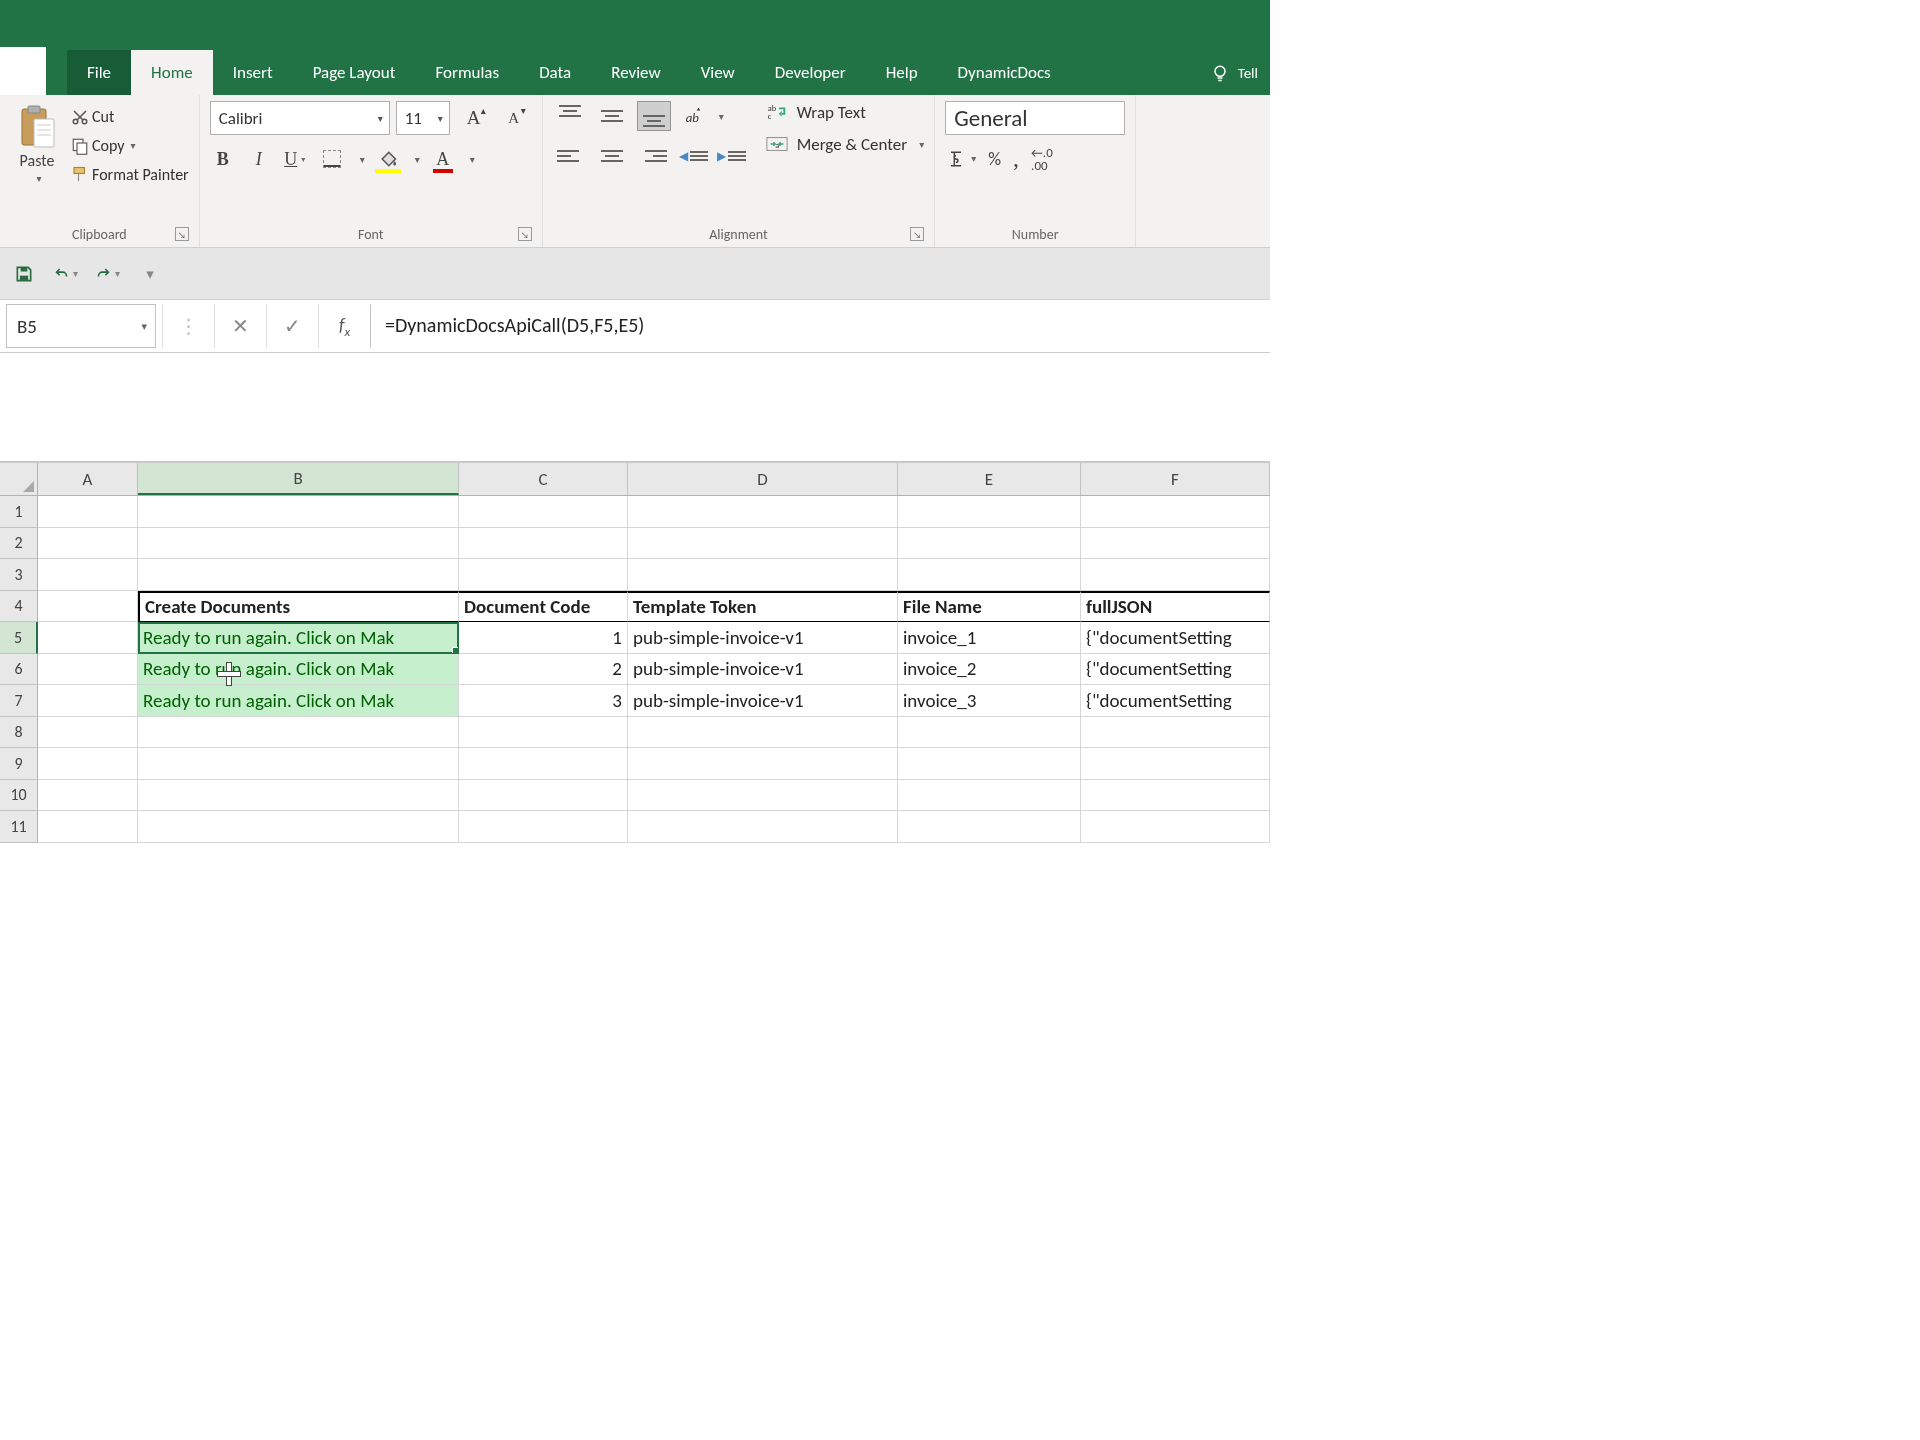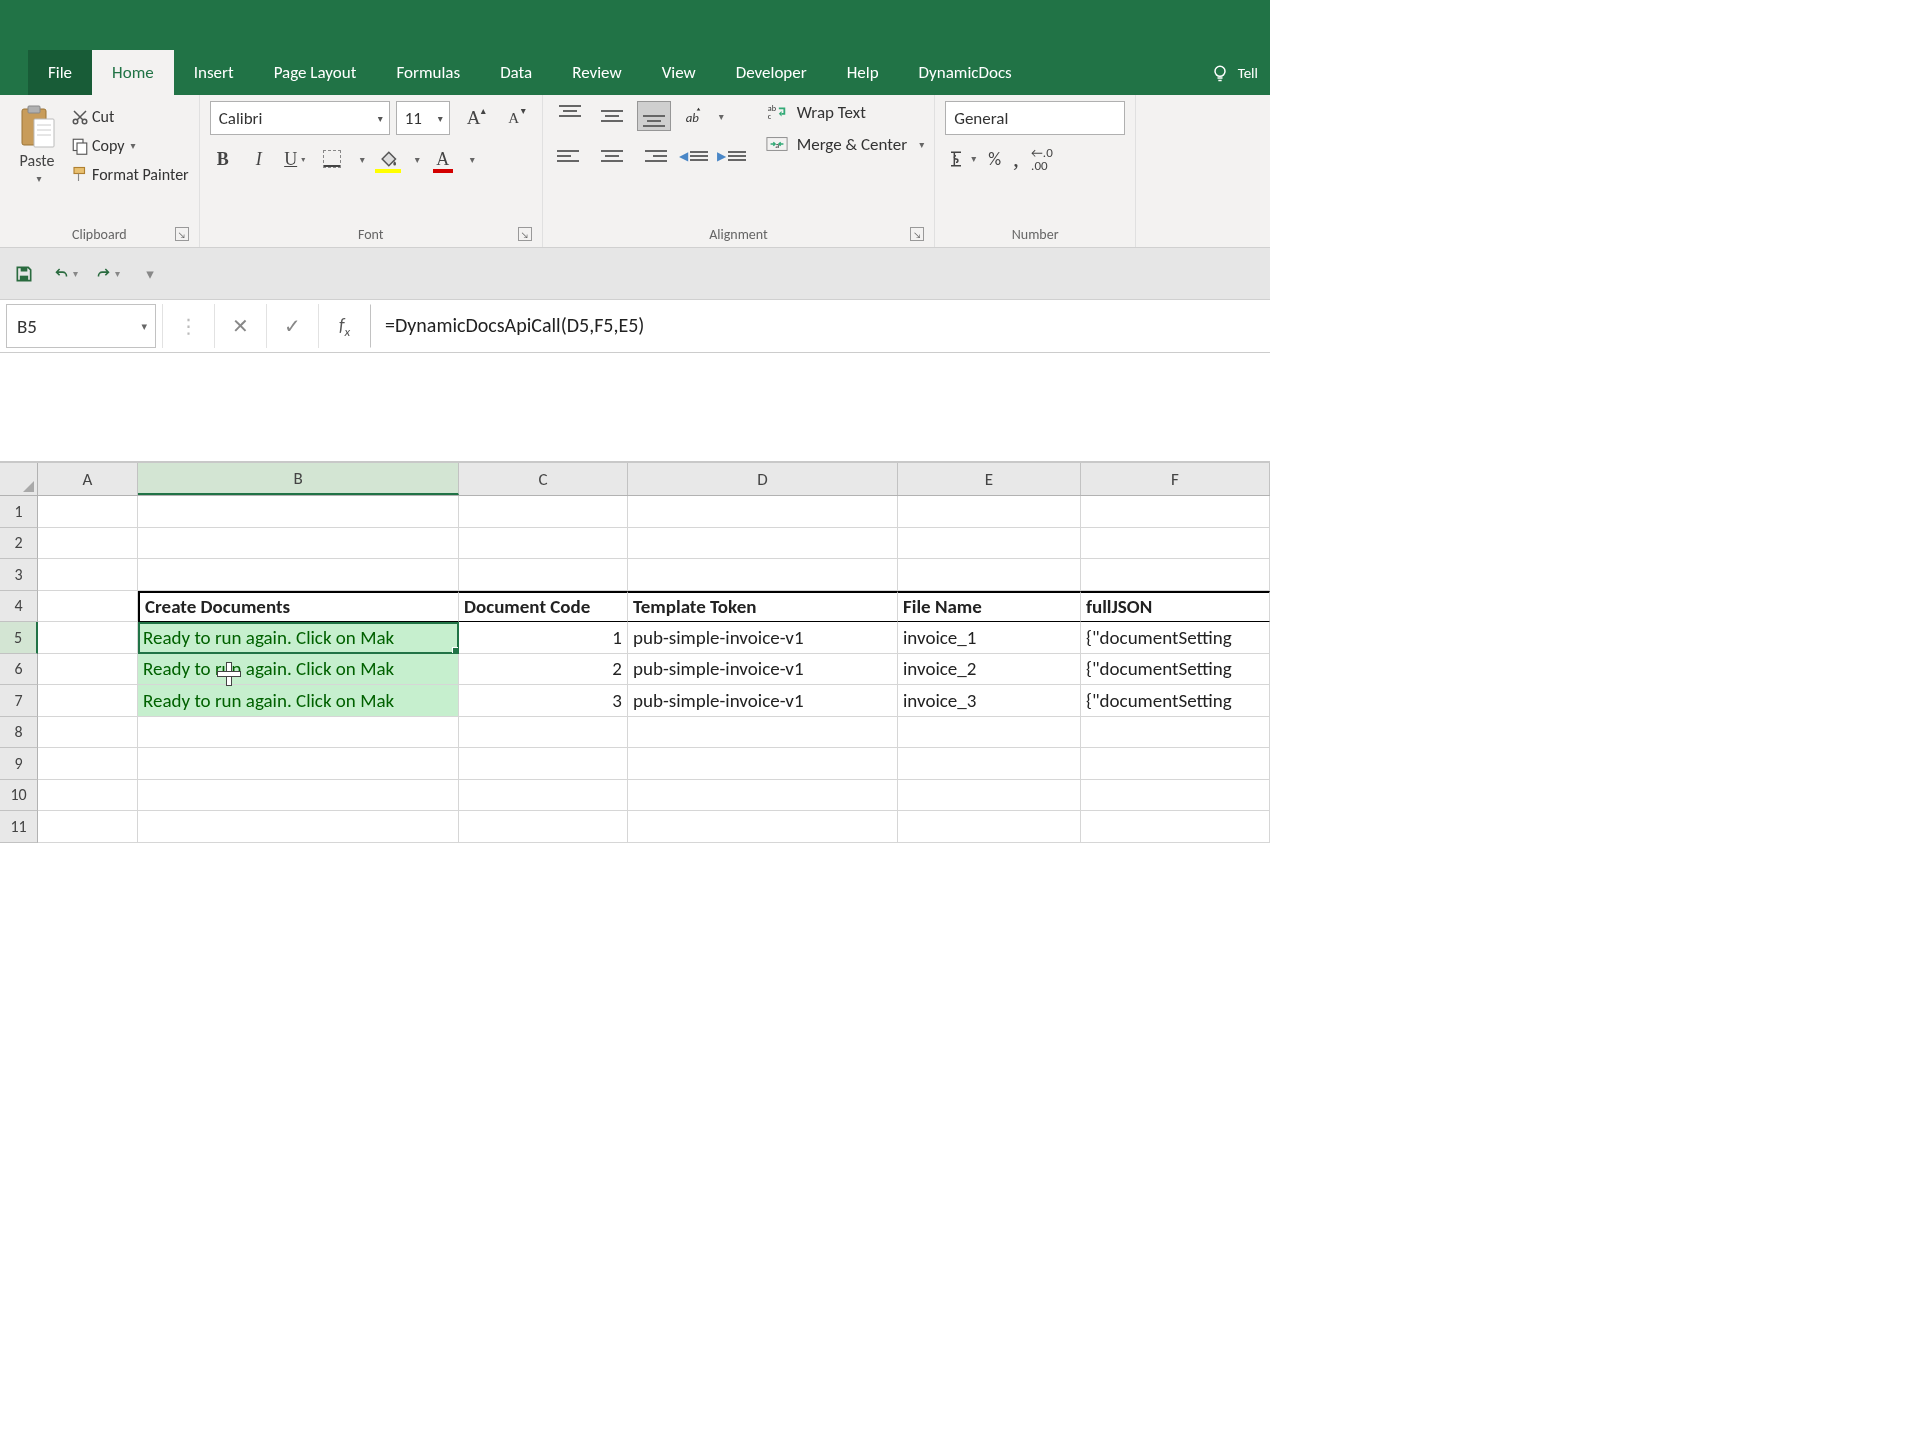--- a/index.html
+++ b/index.html
@@ -2,21 +2,21 @@
 <html><head>
 <meta charset="utf-8">
 <style>
 * { box-sizing: border-box; margin: 0; padding: 0; }
 body { font-family: Calibri, "Segoe UI", sans-serif; font-size: 15px; background: #fff; overflow: hidden; width: 1270px; height: 960px; }
 
 
 .titlebar { height: 47px; background: #217346; }
 
 
-.ribbon-tabs { display: flex; align-items: flex-end; height: 48px; background: #217346; padding-left: 28px; }
+.ribbon-tabs { display: flex; align-items: flex-end; height: 48px; background: #217346; padding-left: 21px; margin-left: 46px; }
 .ribbon-tab { padding: 12px 20px; color: #fff; font-size: 17px; cursor: pointer; }
 .ribbon-tab.active { background: #f3f2f1; color: #217346; }
 .ribbon-tab.file { background: #185c37; }
 .tell-me { margin-left: auto; display: flex; align-items: center; gap: 8px; color: #fff; padding: 12px 12px; }
 .lightbulb { width: 20px; height: 20px; }
 .lightbulb svg { width: 100%; height: 100%; }
 
 
 .ribbon { display: flex; height: 153px; background: #f3f2f1; border-bottom: 1px solid #d0d0d0; }
 .group { display: flex; flex-direction: column; border-right: 1px solid #e0e0e0; padding: 6px 10px 4px; position: relative; }
@@ -68,21 +68,21 @@
 .wrap-merge { display: flex; flex-direction: column; gap: 10px; margin-left: 8px; }
 .wrap-row { display: flex; align-items: center; gap: 8px; font-size: 17px; color: #333; }
 .wrap-icon, .merge-icon { width: 24px; height: 22px; display: flex; align-items: center; justify-content: center; }
 .indent-btn { width: 30px; height: 28px; display: flex; align-items: center; justify-content: center; }
 .indent-lines { display: flex; flex-direction: column; gap: 2px; }
 .indent-lines .l { width: 18px; height: 2px; background: #666; }
 .indent-arrow { color: #4a87c7; font-size: 12px; margin-right: 2px; }
 
 
 .number-group .group-body { flex-direction: column; gap: 10px; }
-.num-format { width: 180px; height: 34px; border: 1px solid #b0b0b0; background: #fff; display: flex; align-items: center; padding: 0 8px; font-size: 17px; color: #333; }
+.num-format { width: 180px; height: 34px; border: 1px solid #b0b0b0; background: #fff; display: flex; align-items: center; padding: 0 8px; font-size: 23px; color: #333; }
 .num-row2 { display: flex; align-items: center; gap: 12px; color: #444; font-size: 18px; }
 .num-btn { display: flex; align-items: center; }
 
 
 .qat { height: 52px; background: #e6e6e6; display: flex; align-items: center; gap: 18px; padding: 0 12px; border-bottom: 1px solid #d0d0d0; }
 .qat-btn { width: 24px; height: 24px; display: flex; align-items: center; justify-content: center; color: #2a6b3f; }
 
 
 .fbar-row { display: flex; border-bottom: 1px solid #ccc; background: #fff; }
 .name-box { width: 150px; height: 44px; border: 1px solid #c2c2c2; margin: 4px 6px 4px 6px; display: flex; align-items: center; padding: 0 10px; font-size: 19px; color: #333; position: relative; }

